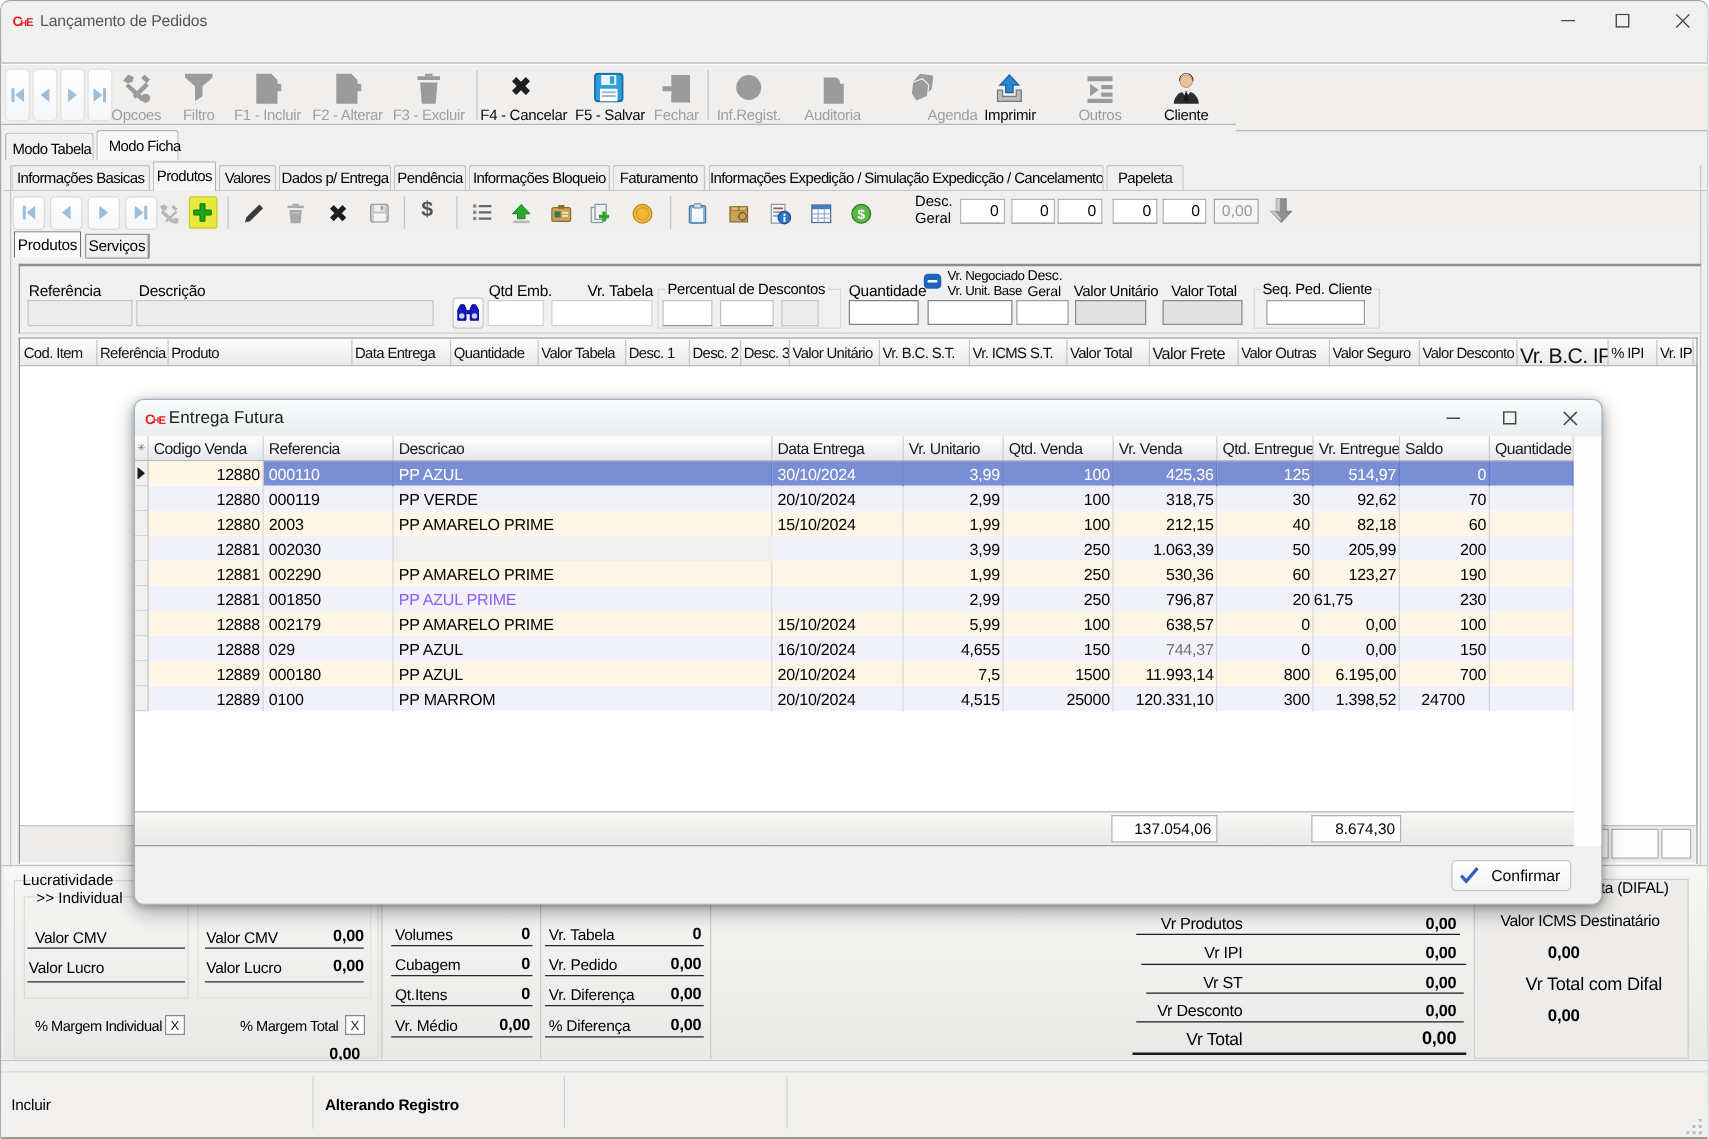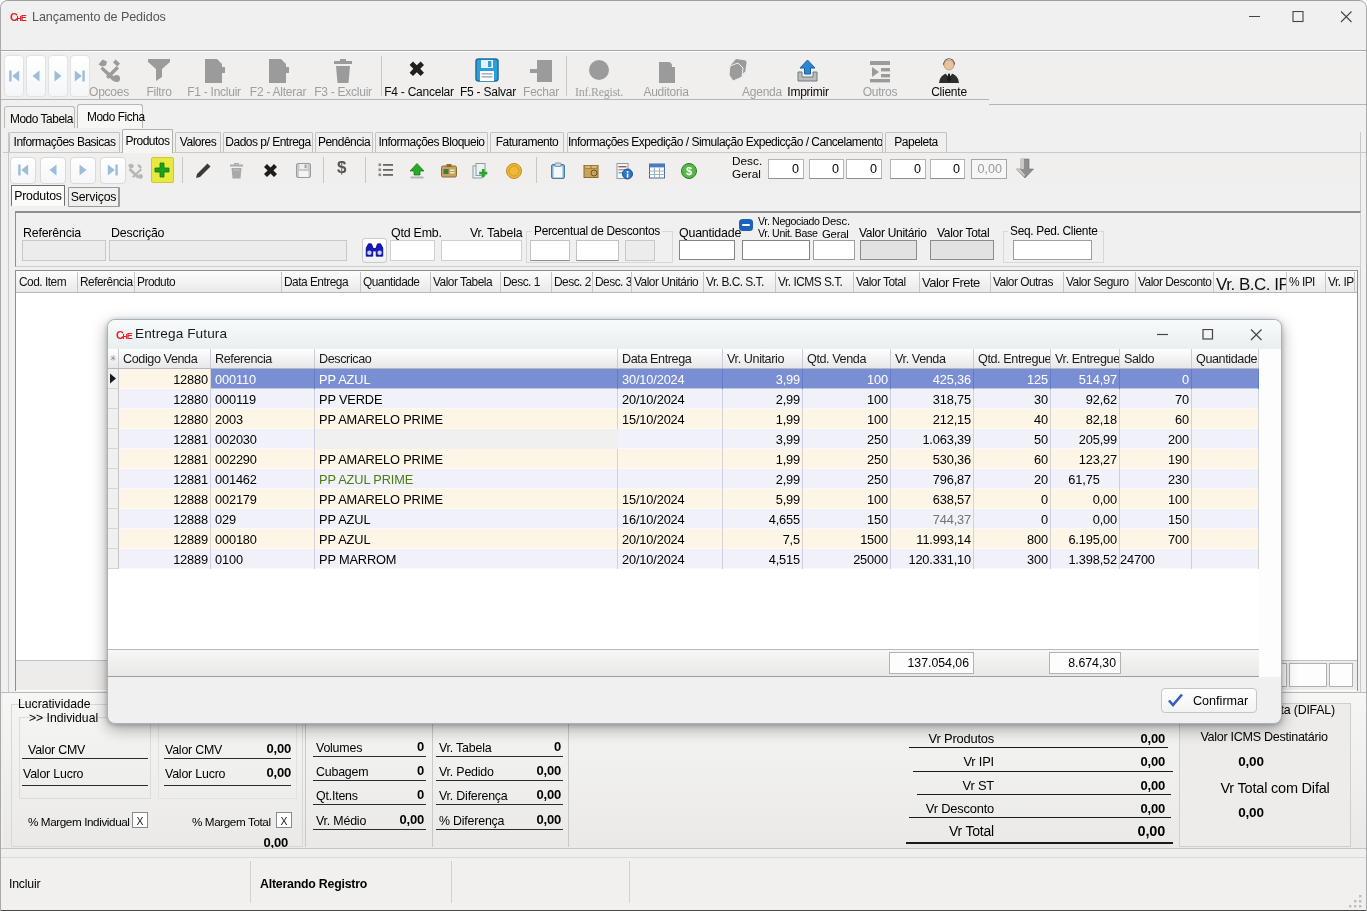--- a/index.html
+++ b/index.html
@@ -98,21 +98,21 @@
     <div class="tb-btn-lbl on" style="left:487px;top:84px;">F5 - Salvar</div>
     <svg class="ab" style="left:527px;top:57px" width="26" height="26" viewBox="0 0 26 26">
       <rect fill="#9b9b9b" x="9" y="2" width="15" height="22"></rect>
       <path fill="#f0efee" d="M9 8 v10 h-2 v-10 z"></path>
       <path fill="#9b9b9b" d="M2 11 h8 v-4 l7 6 -7 6 v-4 h-8 z"></path>
     </svg>
     <div class="tb-btn-lbl" style="left:540px;top:84px;">Fechar</div>
     <svg class="ab" style="left:585px;top:57px" width="26" height="26" viewBox="0 0 26 26">
       <circle fill="#9b9b9b" cx="13" cy="12" r="10"></circle>
     </svg>
-    <div class="tb-btn-lbl" style="left:598px;top:84px;font-family:Liberation Serif, serif;">Inf.Regist.</div>
+    <div class="tb-btn-lbl" style="left:598px;top:84px;">Inf.Regist.</div>
     <svg class="ab" style="left:652px;top:57px" width="26" height="26" viewBox="0 0 26 26">
       <path fill="#9b9b9b" d="M6 4 h9 a4 4 0 0 1 4 4 v1 h3 v16 h-16 z"></path>
     </svg>
     <div class="tb-btn-lbl" style="left:665px;top:84px;">Auditoria</div>
     <svg class="ab" style="left:724px;top:57px" width="26" height="26" viewBox="0 0 26 26">
       <path fill="#9b9b9b" d="M10 1.5 h9 a2 2 0 0 1 2 2 v9 l-6 7 -8 -1 -2 -9 z" transform="rotate(8 14 8)"></path>
       <path fill="#9b9b9b" stroke="#f0efee" stroke-width="1" d="M5 8 l8 -3 5 5 -1 9 -9 4 -4 -6 z"></path>
     </svg>
     <div class="tb-btn-lbl" style="left:737px;top:84px;margin-left:24px;">Agenda</div>
     <svg class="ab" style="left:794px;top:57px" width="26" height="26" viewBox="0 0 26 26">
@@ -524,28 +524,28 @@
     <div class="ab" style="left:617px;top:448px;width:105px;height:20px;background:#fdf5e5;color:#000;border-right:1px solid rgba(120,120,170,.28);font-size:12.8px;letter-spacing:-0.15px;text-align:left;padding:3px 0 0 4px;white-space:nowrap;overflow:hidden;z-index:11;box-shadow:inset 0 -1px rgba(255,255,255,.5);"></div>
     <div class="ab" style="left:722px;top:448px;width:80px;height:20px;background:#fdf5e5;color:#000;border-right:1px solid rgba(120,120,170,.28);font-size:12.8px;letter-spacing:-0.15px;text-align:right;padding:3px 2px 0 0;white-space:nowrap;overflow:hidden;z-index:11;box-shadow:inset 0 -1px rgba(255,255,255,.5);">1,99</div>
     <div class="ab" style="left:802px;top:448px;width:88px;height:20px;background:#fdf5e5;color:#000;border-right:1px solid rgba(120,120,170,.28);font-size:12.8px;letter-spacing:-0.15px;text-align:right;padding:3px 2px 0 0;white-space:nowrap;overflow:hidden;z-index:11;box-shadow:inset 0 -1px rgba(255,255,255,.5);">250</div>
     <div class="ab" style="left:890px;top:448px;width:83px;height:20px;background:#fdf5e5;color:#000;border-right:1px solid rgba(120,120,170,.28);font-size:12.8px;letter-spacing:-0.15px;text-align:right;padding:3px 2px 0 0;white-space:nowrap;overflow:hidden;z-index:11;box-shadow:inset 0 -1px rgba(255,255,255,.5);">530,36</div>
     <div class="ab" style="left:973px;top:448px;width:77px;height:20px;background:#fdf5e5;color:#000;border-right:1px solid rgba(120,120,170,.28);font-size:12.8px;letter-spacing:-0.15px;text-align:right;padding:3px 2px 0 0;white-space:nowrap;overflow:hidden;z-index:11;box-shadow:inset 0 -1px rgba(255,255,255,.5);">60</div>
     <div class="ab" style="left:1050px;top:448px;width:69px;height:20px;background:#fdf5e5;color:#000;border-right:1px solid rgba(120,120,170,.28);font-size:12.8px;letter-spacing:-0.15px;text-align:right;padding:3px 2px 0 0;white-space:nowrap;overflow:hidden;z-index:11;box-shadow:inset 0 -1px rgba(255,255,255,.5);">123,27</div>
     <div class="ab" style="left:1119px;top:448px;width:72px;height:20px;background:#fdf5e5;color:#000;border-right:1px solid rgba(120,120,170,.28);font-size:12.8px;letter-spacing:-0.15px;text-align:right;padding:3px 2px 0 0;white-space:nowrap;overflow:hidden;z-index:11;box-shadow:inset 0 -1px rgba(255,255,255,.5);">190</div>
     <div class="ab" style="left:1191px;top:448px;width:67px;height:20px;background:#fdf5e5;color:#000;border-right:1px solid rgba(120,120,170,.28);font-size:12.8px;letter-spacing:-0.15px;text-align:right;padding:3px 2px 0 0;white-space:nowrap;overflow:hidden;z-index:11;box-shadow:inset 0 -1px rgba(255,255,255,.5);"></div>
     <div class="ab" style="left:107px;top:468px;width:11px;height:20px;background:#f0f0f0;border-right:1px solid #c5c5c5;border-bottom:1px solid #d5d5d5;z-index:12;text-align:center;"></div>
     <div class="ab" style="left:118px;top:468px;width:92px;height:20px;background:#f1f1fa;color:#000;border-right:1px solid rgba(120,120,170,.28);font-size:12.8px;letter-spacing:-0.15px;text-align:right;padding:3px 2px 0 0;white-space:nowrap;overflow:hidden;z-index:11;box-shadow:inset 0 -1px rgba(255,255,255,.5);">12881</div>
-    <div class="ab" style="left:210px;top:468px;width:104px;height:20px;background:#f1f1fa;color:#000;border-right:1px solid rgba(120,120,170,.28);font-size:12.8px;letter-spacing:-0.15px;text-align:left;padding:3px 0 0 4px;white-space:nowrap;overflow:hidden;z-index:11;box-shadow:inset 0 -1px rgba(255,255,255,.5);">001462</div>
-    <div class="ab" style="left:314px;top:468px;width:303px;height:20px;background:#f1f1fa;color:#4d7c0f;border-right:1px solid rgba(120,120,170,.28);font-size:12.8px;letter-spacing:-0.15px;text-align:left;padding:3px 0 0 4px;white-space:nowrap;overflow:hidden;z-index:11;box-shadow:inset 0 -1px rgba(255,255,255,.5);">PP AZUL PRIME</div>
+    <div class="ab" style="left:210px;top:468px;width:104px;height:20px;background:#f1f1fa;color:#000;border-right:1px solid rgba(120,120,170,.28);font-size:12.8px;letter-spacing:-0.15px;text-align:left;padding:3px 0 0 4px;white-space:nowrap;overflow:hidden;z-index:11;box-shadow:inset 0 -1px rgba(255,255,255,.5);">001850</div>
+    <div class="ab" style="left:314px;top:468px;width:303px;height:20px;background:#f1f1fa;color:#8b5cf6;border-right:1px solid rgba(120,120,170,.28);font-size:12.8px;letter-spacing:-0.15px;text-align:left;padding:3px 0 0 4px;white-space:nowrap;overflow:hidden;z-index:11;box-shadow:inset 0 -1px rgba(255,255,255,.5);">PP AZUL PRIME</div>
     <div class="ab" style="left:617px;top:468px;width:105px;height:20px;background:#f1f1fa;color:#000;border-right:1px solid rgba(120,120,170,.28);font-size:12.8px;letter-spacing:-0.15px;text-align:left;padding:3px 0 0 4px;white-space:nowrap;overflow:hidden;z-index:11;box-shadow:inset 0 -1px rgba(255,255,255,.5);"></div>
     <div class="ab" style="left:722px;top:468px;width:80px;height:20px;background:#f1f1fa;color:#000;border-right:1px solid rgba(120,120,170,.28);font-size:12.8px;letter-spacing:-0.15px;text-align:right;padding:3px 2px 0 0;white-space:nowrap;overflow:hidden;z-index:11;box-shadow:inset 0 -1px rgba(255,255,255,.5);">2,99</div>
     <div class="ab" style="left:802px;top:468px;width:88px;height:20px;background:#f1f1fa;color:#000;border-right:1px solid rgba(120,120,170,.28);font-size:12.8px;letter-spacing:-0.15px;text-align:right;padding:3px 2px 0 0;white-space:nowrap;overflow:hidden;z-index:11;box-shadow:inset 0 -1px rgba(255,255,255,.5);">250</div>
     <div class="ab" style="left:890px;top:468px;width:83px;height:20px;background:#f1f1fa;color:#000;border-right:1px solid rgba(120,120,170,.28);font-size:12.8px;letter-spacing:-0.15px;text-align:right;padding:3px 2px 0 0;white-space:nowrap;overflow:hidden;z-index:11;box-shadow:inset 0 -1px rgba(255,255,255,.5);">796,87</div>
     <div class="ab" style="left:973px;top:468px;width:77px;height:20px;background:#f1f1fa;color:#000;border-right:1px solid rgba(120,120,170,.28);font-size:12.8px;letter-spacing:-0.15px;text-align:right;padding:3px 2px 0 0;white-space:nowrap;overflow:hidden;z-index:11;box-shadow:inset 0 -1px rgba(255,255,255,.5);">20</div>
-    <div class="ab" style="left:1050px;top:468px;width:69px;height:20px;background:#f1f1fa;color:#000;border-right:1px solid rgba(120,120,170,.28);font-size:12.8px;letter-spacing:-0.15px;text-align:center;padding:3px 2px 0 0;white-space:nowrap;overflow:hidden;z-index:11;box-shadow:inset 0 -1px rgba(255,255,255,.5);">61,75</div>
+    <div class="ab" style="left:1050px;top:468px;width:69px;height:20px;background:#f1f1fa;color:#000;border-right:1px solid rgba(120,120,170,.28);font-size:12.8px;letter-spacing:-0.15px;text-align:left;padding:3px 2px 0 0;white-space:nowrap;overflow:hidden;z-index:11;box-shadow:inset 0 -1px rgba(255,255,255,.5);">61,75</div>
     <div class="ab" style="left:1119px;top:468px;width:72px;height:20px;background:#f1f1fa;color:#000;border-right:1px solid rgba(120,120,170,.28);font-size:12.8px;letter-spacing:-0.15px;text-align:right;padding:3px 2px 0 0;white-space:nowrap;overflow:hidden;z-index:11;box-shadow:inset 0 -1px rgba(255,255,255,.5);">230</div>
     <div class="ab" style="left:1191px;top:468px;width:67px;height:20px;background:#f1f1fa;color:#000;border-right:1px solid rgba(120,120,170,.28);font-size:12.8px;letter-spacing:-0.15px;text-align:right;padding:3px 2px 0 0;white-space:nowrap;overflow:hidden;z-index:11;box-shadow:inset 0 -1px rgba(255,255,255,.5);"></div>
     <div class="ab" style="left:107px;top:488px;width:11px;height:20px;background:#f0f0f0;border-right:1px solid #c5c5c5;border-bottom:1px solid #d5d5d5;z-index:12;text-align:center;"></div>
     <div class="ab" style="left:118px;top:488px;width:92px;height:20px;background:#fdf5e5;color:#000;border-right:1px solid rgba(120,120,170,.28);font-size:12.8px;letter-spacing:-0.15px;text-align:right;padding:3px 2px 0 0;white-space:nowrap;overflow:hidden;z-index:11;box-shadow:inset 0 -1px rgba(255,255,255,.5);">12888</div>
     <div class="ab" style="left:210px;top:488px;width:104px;height:20px;background:#fdf5e5;color:#000;border-right:1px solid rgba(120,120,170,.28);font-size:12.8px;letter-spacing:-0.15px;text-align:left;padding:3px 0 0 4px;white-space:nowrap;overflow:hidden;z-index:11;box-shadow:inset 0 -1px rgba(255,255,255,.5);">002179</div>
     <div class="ab" style="left:314px;top:488px;width:303px;height:20px;background:#fdf5e5;color:#000;border-right:1px solid rgba(120,120,170,.28);font-size:12.8px;letter-spacing:-0.15px;text-align:left;padding:3px 0 0 4px;white-space:nowrap;overflow:hidden;z-index:11;box-shadow:inset 0 -1px rgba(255,255,255,.5);">PP AMARELO PRIME</div>
     <div class="ab" style="left:617px;top:488px;width:105px;height:20px;background:#fdf5e5;color:#000;border-right:1px solid rgba(120,120,170,.28);font-size:12.8px;letter-spacing:-0.15px;text-align:left;padding:3px 0 0 4px;white-space:nowrap;overflow:hidden;z-index:11;box-shadow:inset 0 -1px rgba(255,255,255,.5);">15/10/2024</div>
     <div class="ab" style="left:722px;top:488px;width:80px;height:20px;background:#fdf5e5;color:#000;border-right:1px solid rgba(120,120,170,.28);font-size:12.8px;letter-spacing:-0.15px;text-align:right;padding:3px 2px 0 0;white-space:nowrap;overflow:hidden;z-index:11;box-shadow:inset 0 -1px rgba(255,255,255,.5);">5,99</div>
     <div class="ab" style="left:802px;top:488px;width:88px;height:20px;background:#fdf5e5;color:#000;border-right:1px solid rgba(120,120,170,.28);font-size:12.8px;letter-spacing:-0.15px;text-align:right;padding:3px 2px 0 0;white-space:nowrap;overflow:hidden;z-index:11;box-shadow:inset 0 -1px rgba(255,255,255,.5);">100</div>
     <div class="ab" style="left:890px;top:488px;width:83px;height:20px;background:#fdf5e5;color:#000;border-right:1px solid rgba(120,120,170,.28);font-size:12.8px;letter-spacing:-0.15px;text-align:right;padding:3px 2px 0 0;white-space:nowrap;overflow:hidden;z-index:11;box-shadow:inset 0 -1px rgba(255,255,255,.5);">638,57</div>
@@ -580,21 +580,21 @@
     <div class="ab" style="left:107px;top:548px;width:11px;height:20px;background:#f0f0f0;border-right:1px solid #c5c5c5;border-bottom:1px solid #d5d5d5;z-index:12;text-align:center;"></div>
     <div class="ab" style="left:118px;top:548px;width:92px;height:20px;background:#f1f1fa;color:#000;border-right:1px solid rgba(120,120,170,.28);font-size:12.8px;letter-spacing:-0.15px;text-align:right;padding:3px 2px 0 0;white-space:nowrap;overflow:hidden;z-index:11;box-shadow:inset 0 -1px rgba(255,255,255,.5);">12889</div>
     <div class="ab" style="left:210px;top:548px;width:104px;height:20px;background:#f1f1fa;color:#000;border-right:1px solid rgba(120,120,170,.28);font-size:12.8px;letter-spacing:-0.15px;text-align:left;padding:3px 0 0 4px;white-space:nowrap;overflow:hidden;z-index:11;box-shadow:inset 0 -1px rgba(255,255,255,.5);">0100</div>
     <div class="ab" style="left:314px;top:548px;width:303px;height:20px;background:#f1f1fa;color:#000;border-right:1px solid rgba(120,120,170,.28);font-size:12.8px;letter-spacing:-0.15px;text-align:left;padding:3px 0 0 4px;white-space:nowrap;overflow:hidden;z-index:11;box-shadow:inset 0 -1px rgba(255,255,255,.5);">PP MARROM</div>
     <div class="ab" style="left:617px;top:548px;width:105px;height:20px;background:#f1f1fa;color:#000;border-right:1px solid rgba(120,120,170,.28);font-size:12.8px;letter-spacing:-0.15px;text-align:left;padding:3px 0 0 4px;white-space:nowrap;overflow:hidden;z-index:11;box-shadow:inset 0 -1px rgba(255,255,255,.5);">20/10/2024</div>
     <div class="ab" style="left:722px;top:548px;width:80px;height:20px;background:#f1f1fa;color:#000;border-right:1px solid rgba(120,120,170,.28);font-size:12.8px;letter-spacing:-0.15px;text-align:right;padding:3px 2px 0 0;white-space:nowrap;overflow:hidden;z-index:11;box-shadow:inset 0 -1px rgba(255,255,255,.5);">4,515</div>
     <div class="ab" style="left:802px;top:548px;width:88px;height:20px;background:#f1f1fa;color:#000;border-right:1px solid rgba(120,120,170,.28);font-size:12.8px;letter-spacing:-0.15px;text-align:right;padding:3px 2px 0 0;white-space:nowrap;overflow:hidden;z-index:11;box-shadow:inset 0 -1px rgba(255,255,255,.5);">25000</div>
     <div class="ab" style="left:890px;top:548px;width:83px;height:20px;background:#f1f1fa;color:#000;border-right:1px solid rgba(120,120,170,.28);font-size:12.8px;letter-spacing:-0.15px;text-align:right;padding:3px 2px 0 0;white-space:nowrap;overflow:hidden;z-index:11;box-shadow:inset 0 -1px rgba(255,255,255,.5);">120.331,10</div>
     <div class="ab" style="left:973px;top:548px;width:77px;height:20px;background:#f1f1fa;color:#000;border-right:1px solid rgba(120,120,170,.28);font-size:12.8px;letter-spacing:-0.15px;text-align:right;padding:3px 2px 0 0;white-space:nowrap;overflow:hidden;z-index:11;box-shadow:inset 0 -1px rgba(255,255,255,.5);">300</div>
     <div class="ab" style="left:1050px;top:548px;width:69px;height:20px;background:#f1f1fa;color:#000;border-right:1px solid rgba(120,120,170,.28);font-size:12.8px;letter-spacing:-0.15px;text-align:right;padding:3px 2px 0 0;white-space:nowrap;overflow:hidden;z-index:11;box-shadow:inset 0 -1px rgba(255,255,255,.5);">1.398,52</div>
-    <div class="ab" style="left:1119px;top:548px;width:72px;height:20px;background:#f1f1fa;color:#000;border-right:1px solid rgba(120,120,170,.28);font-size:12.8px;letter-spacing:-0.15px;text-align:left;padding:3px 2px 0 0;white-space:nowrap;overflow:hidden;z-index:11;box-shadow:inset 0 -1px rgba(255,255,255,.5);">24700</div>
+    <div class="ab" style="left:1119px;top:548px;width:72px;height:20px;background:#f1f1fa;color:#000;border-right:1px solid rgba(120,120,170,.28);font-size:12.8px;letter-spacing:-0.15px;text-align:center;padding:3px 2px 0 0;white-space:nowrap;overflow:hidden;z-index:11;box-shadow:inset 0 -1px rgba(255,255,255,.5);">24700</div>
     <div class="ab" style="left:1191px;top:548px;width:67px;height:20px;background:#f1f1fa;color:#000;border-right:1px solid rgba(120,120,170,.28);font-size:12.8px;letter-spacing:-0.15px;text-align:right;padding:3px 2px 0 0;white-space:nowrap;overflow:hidden;z-index:11;box-shadow:inset 0 -1px rgba(255,255,255,.5);"></div>
     <div class="ab" style="left:1258px;top:348px;width:22px;height:328px;background:#fdfdfd;z-index:11;"></div>
     <div class="ab" style="left:107px;top:568px;width:1151px;height:80px;background:#fff;z-index:11;"></div>
     <div class="ab" style="left:107px;top:648px;width:1151px;height:28px;z-index:11;background:linear-gradient(#f7f7f6,#e9e8e7);border-top:1px solid #b9b9b9;border-bottom:1px solid #9e9e9e;"></div>
     <div class="ab" style="left:888px;top:651px;width:85px;height:22px;z-index:11;background:#fdfdfd;border:1px solid #b2b2b2;font-size:12.3px;text-align:right;padding:3px 4px 0 0;">137.054,06</div>
     <div class="ab" style="left:1048px;top:651px;width:72px;height:22px;z-index:11;background:#fdfdfd;border:1px solid #b2b2b2;font-size:12.3px;text-align:right;padding:3px 4px 0 0;">8.674,30</div>
     <div class="ab" style="left:1160px;top:687px;width:96px;height:25px;z-index:11;background:linear-gradient(#fff,#f2f3f4);border:1px solid #c6c6c6;border-radius:4px;"></div>
     <svg class="ab" style="left:1166px;top:691px;z-index:12" width="17" height="16" viewBox="0 0 17 16">
       <path d="M2 8.5 L6 13 L15 2.5" fill="none" stroke="#3a5bbf" stroke-width="2.6"></path>
     </svg>

